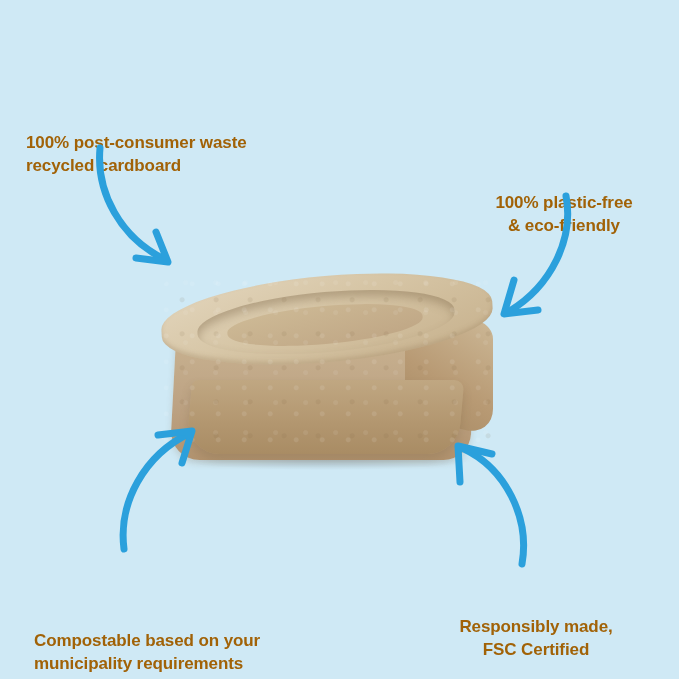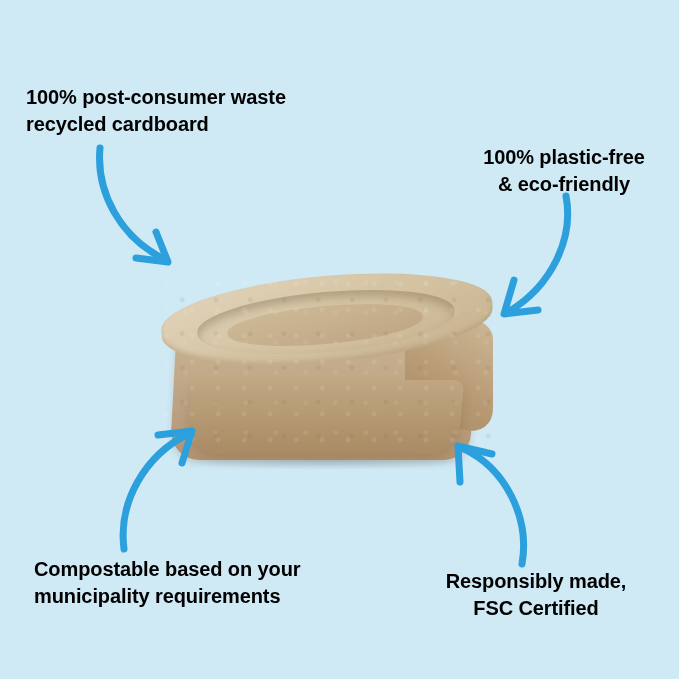--- a/index.html
+++ b/index.html
@@ -16,30 +16,31 @@
   }
   #stage {
     position: absolute;
     left: 0; top: 0;
     width: 679px;
     height: 679px;
     background: #cfe9f5;
   }
   .callout {
     position: absolute;
-    color: #000000;
+    color: #a16207;
     font-weight: bold;
-    font-size: 20px;
+    font-size: 17px;
     line-height: 1.35;
     letter-spacing: -0.1px;
     white-space: pre-line;
+    margin-top: 48px;
   }
   #callout-top-left  { left: 26px;  top: 84px;  width: 330px; text-align: left; }
   #callout-top-right { left: 449px; top: 144px; width: 230px; text-align: center; }
-  #callout-bottom-left  { left: 34px;  top: 556px; width: 330px; text-align: left; }
+  #callout-bottom-left  { left: 34px;  top: 582px; width: 330px; text-align: left; }
   #callout-bottom-right { left: 411px; top: 568px; width: 250px; text-align: center; }
 
   .arrow-svg { position: absolute; overflow: visible; }
   #arrow-tl { left: 90px;  top: 140px; }
   #arrow-tr { left: 470px; top: 190px; }
   #arrow-bl { left: 110px; top: 425px; }
   #arrow-br { left: 430px; top: 440px; }
 
   
   #product {

